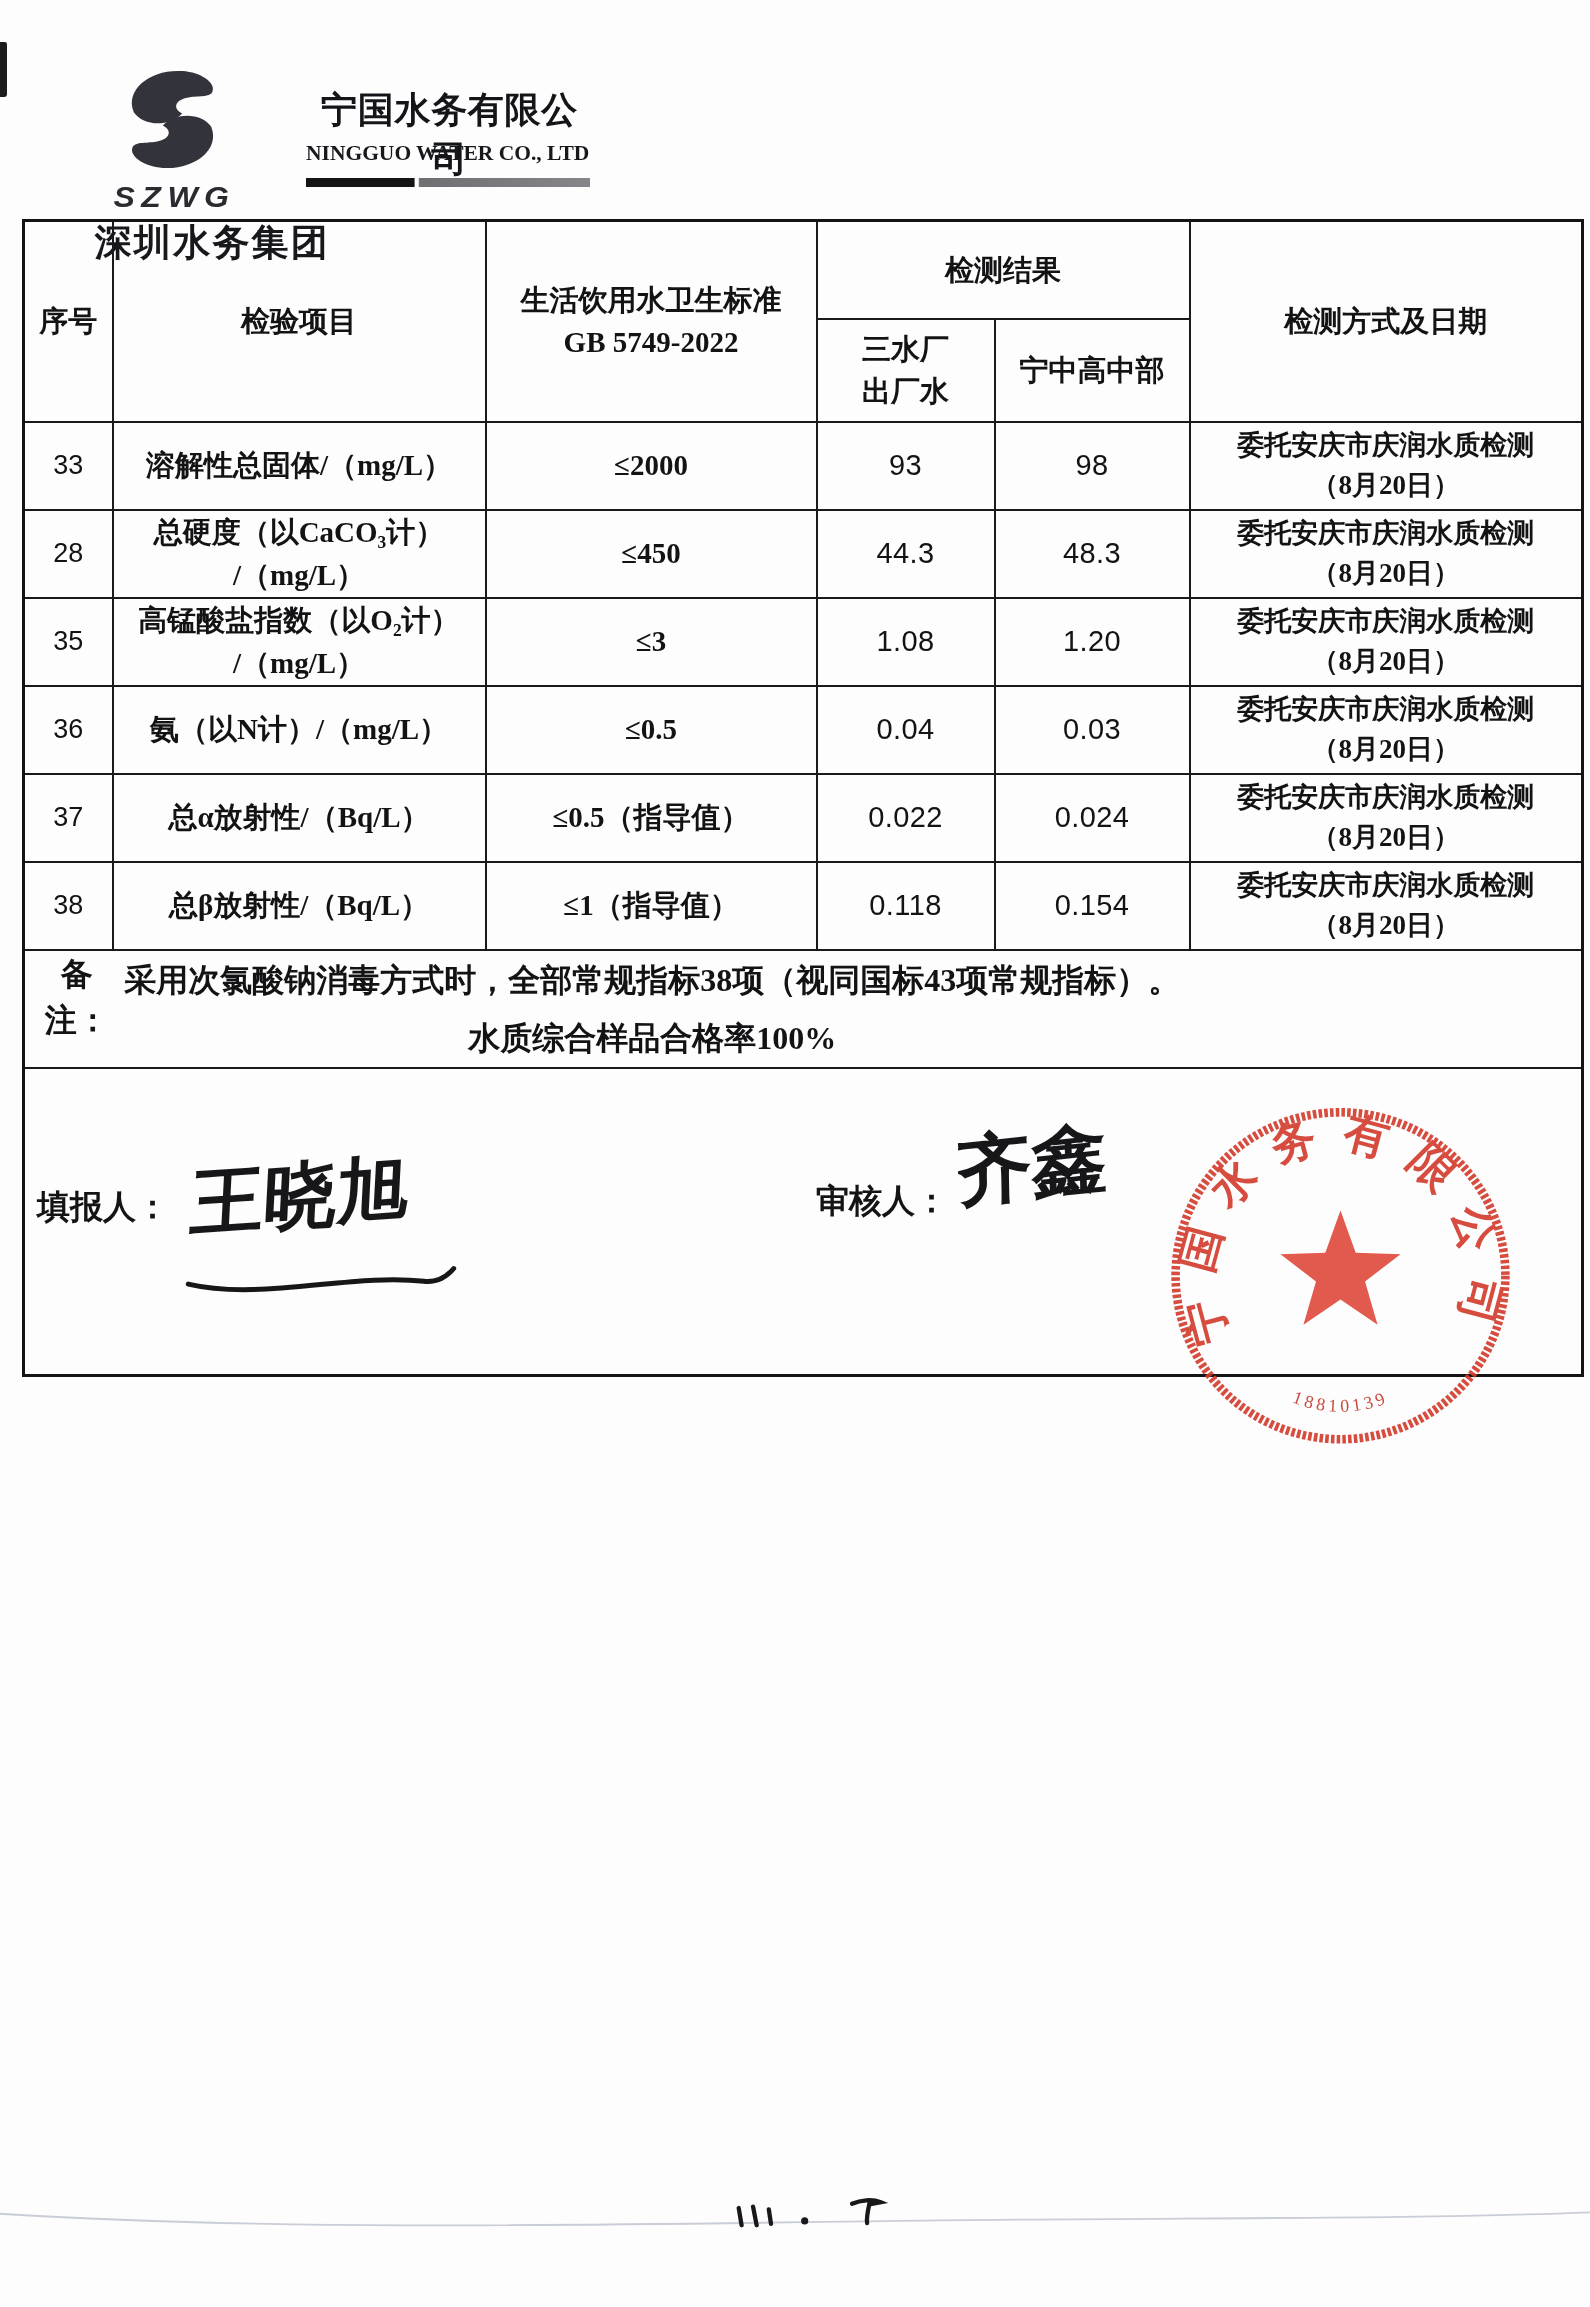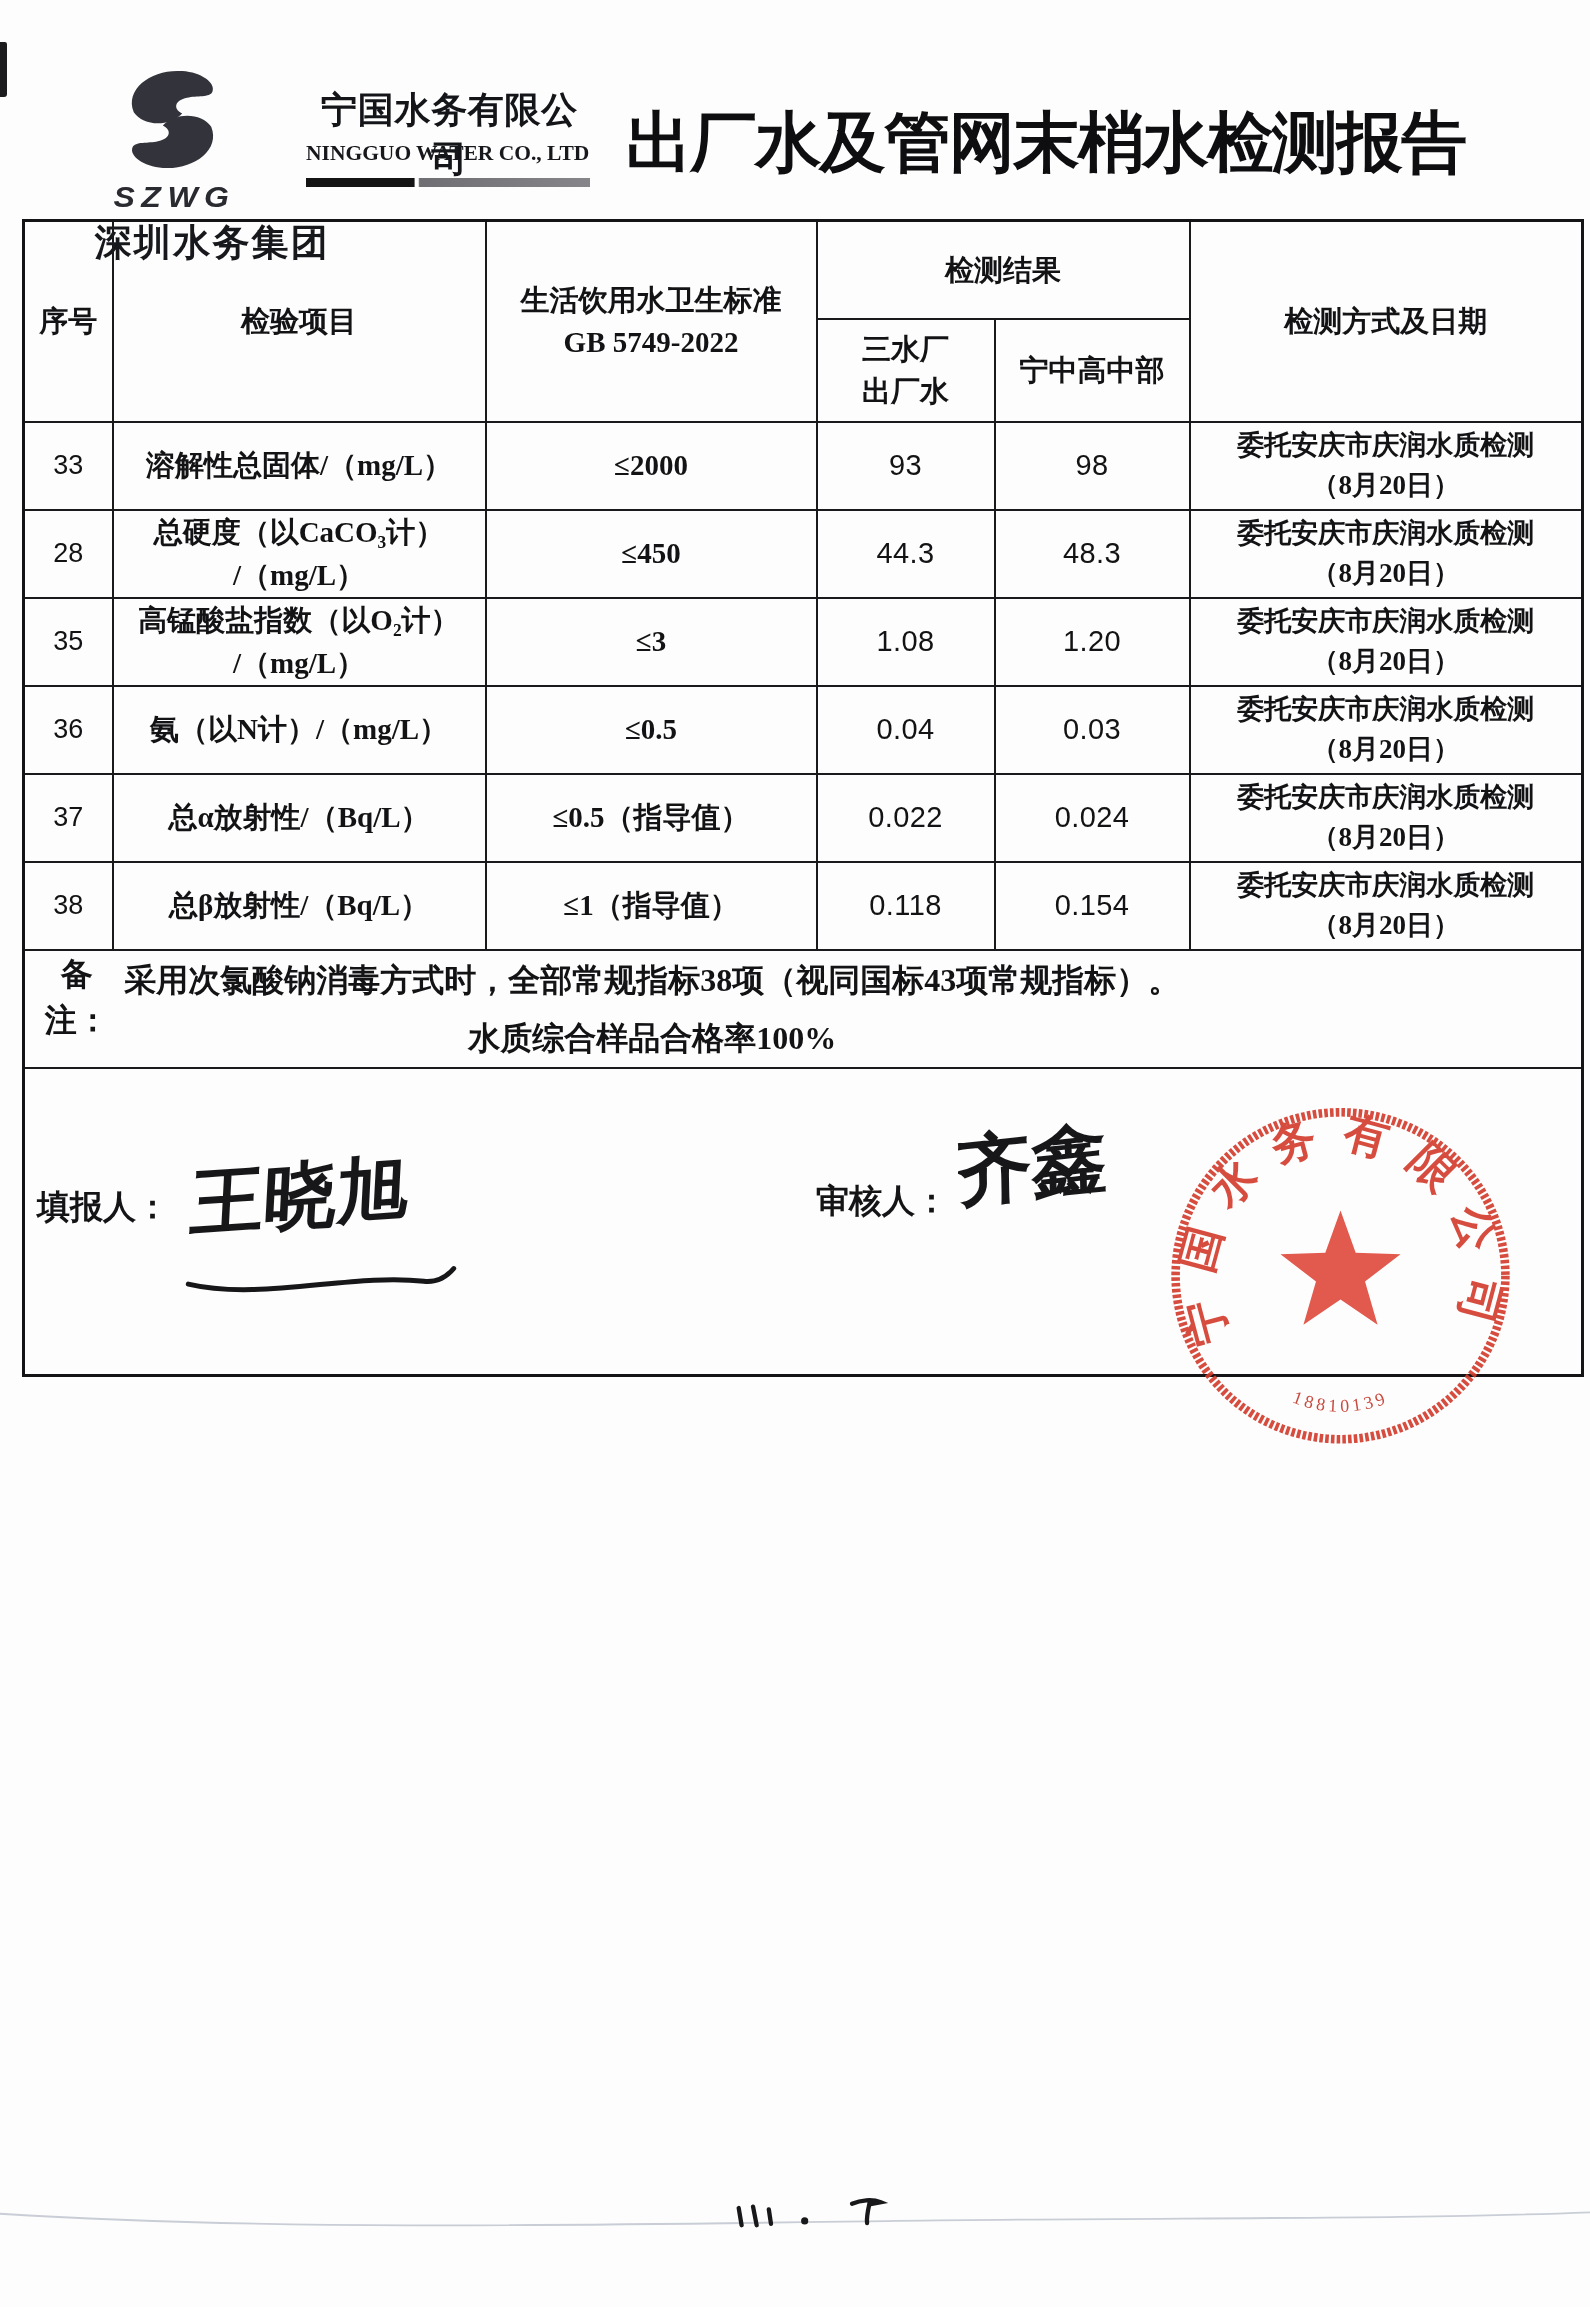--- a/index.html
+++ b/index.html
@@ -110,21 +110,20 @@
 
   <svg class="logo-mark" viewBox="0 0 100 100">
     <path fill="#33343b" d="M18,44 C10,24 34,8 58,10 C74,11 86,20 83,27 C81,32 70,30 62,32 C52,34 50,41 58,45 C48,56 26,56 18,44 Z"></path>
     <path fill="#33343b" d="M82,56 C90,76 66,92 42,90 C26,89 14,80 17,73 C19,68 30,70 38,68 C48,66 50,59 42,55 C52,44 74,44 82,56 Z"></path>
   </svg>
   <div class="logo-type">SZWG</div>
   <div class="logo-group">深圳水务集团</div>
   <div class="company-cn">宁国水务有限公司</div>
   <div class="company-en">NINGGUO WATER CO., LTD</div>
   <div class="company-bar"></div>
-  <div class="report-title">出厂水及管网末梢水检测报告</div>
 
   <table class="report">
     <colgroup>
       <col style="width:89px">
         <col style="width:373px">
         <col style="width:331px">
       <col style="width:178px">
         <col style="width:195px">
         <col style="width:393px">
     </colgroup>

